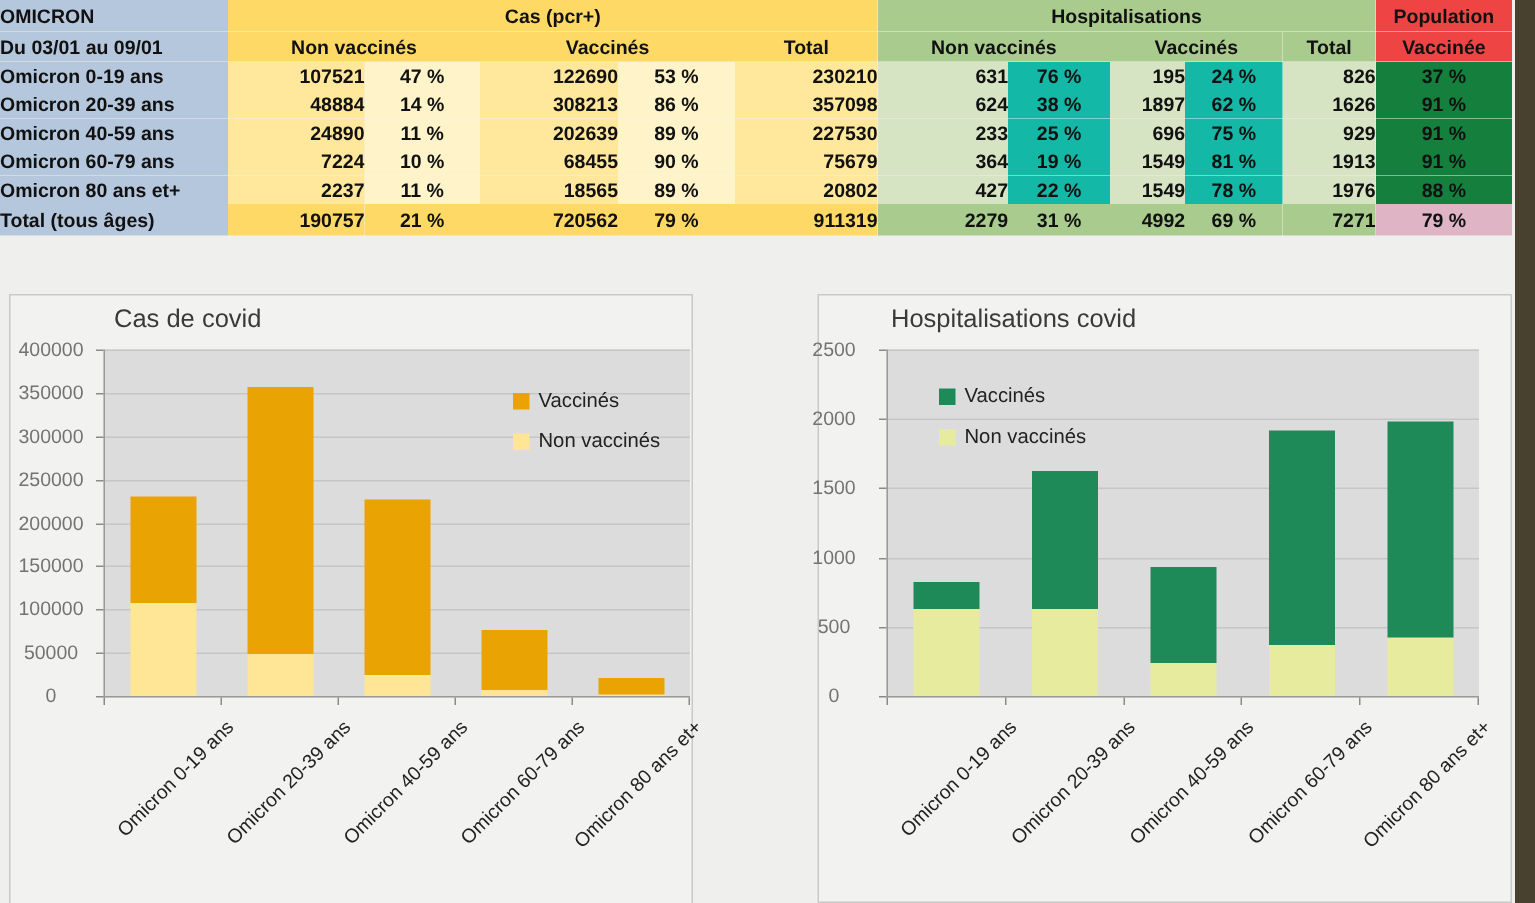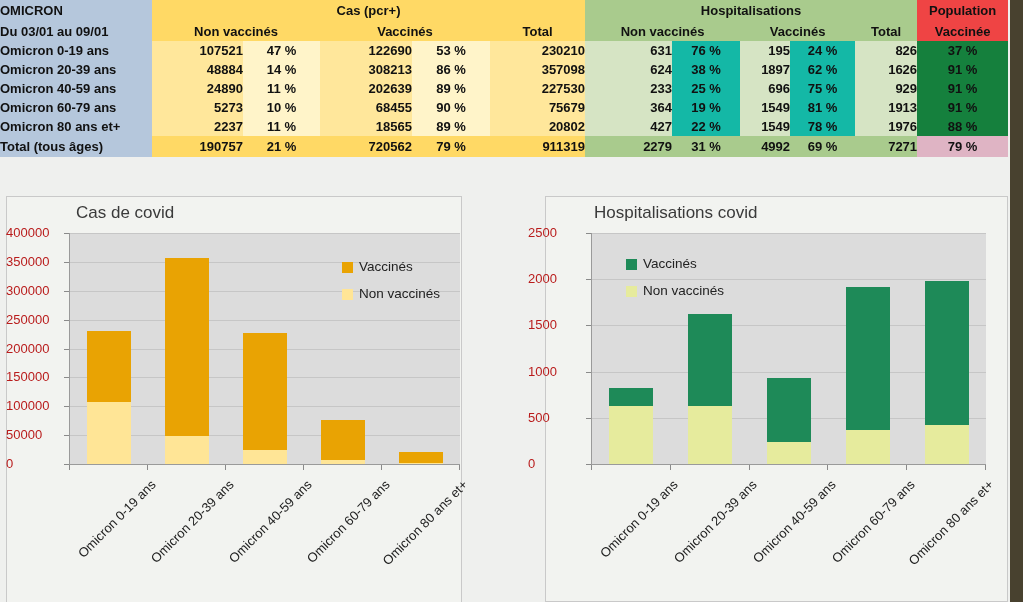--- a/index.html
+++ b/index.html
@@ -49,22 +49,22 @@
   }
   .chart-title { position:absolute; font-size:17px; color:#3a3a3a; white-space:nowrap; }
   .plot {
     position:absolute; background:#dcdcdc;
     border-left:1px solid #9a9a9a; border-bottom:1px solid #9a9a9a;
     box-sizing:content-box;
   }
   .gridline { position:absolute; left:0; width:100%; height:1px; background:#c6c6c6; }
   .bar-seg  { position:absolute; }
   .ytick-label {
-    position:absolute; width:56px; text-align:left;
-    font-size:13px; color:#b91c1c; line-height:16px;
+    position:absolute; width:56px; text-align:center;
+    font-size:13px; color:#737373; line-height:16px;
   }
   .tickmark { position:absolute; background:#8a8a8a; }
   .xcat-label {
     position:absolute; width:170px; text-align:right;
     font-size:13px; color:#222;
     transform:rotate(-45deg); transform-origin:100% 0;
     white-space:nowrap;
   }
   .legend-item { position:absolute; height:16px; white-space:nowrap; }
   .legend-swatch { display:inline-block; width:11px; height:11px; margin-right:6px; }
@@ -148,21 +148,21 @@
           <td class="goldn num">227530</td>
           <td class="grnn num">233</td>
           <td class="grnp pct brick">25 %</td>
           <td class="grnn num">696</td>
           <td class="grnp pct brick">75 %</td>
           <td class="grnn num">929</td>
           <td class="pinkd pct red">91 %</td>
         </tr>
         <tr class="rd">
           <td class="lbl left">Omicron 60-79 ans</td>
-          <td class="goldn num">5273</td>
+          <td class="goldn num">7224</td>
           <td class="goldp pct brick">10 %</td>
           <td class="goldn num">68455</td>
           <td class="goldp pct brick">90 %</td>
           <td class="goldn num">75679</td>
           <td class="grnn num">364</td>
           <td class="grnp pct brick">19 %</td>
           <td class="grnn num">1549</td>
           <td class="grnp pct brick">81 %</td>
           <td class="grnn num">1913</td>
           <td class="pinkd pct red">91 %</td>

